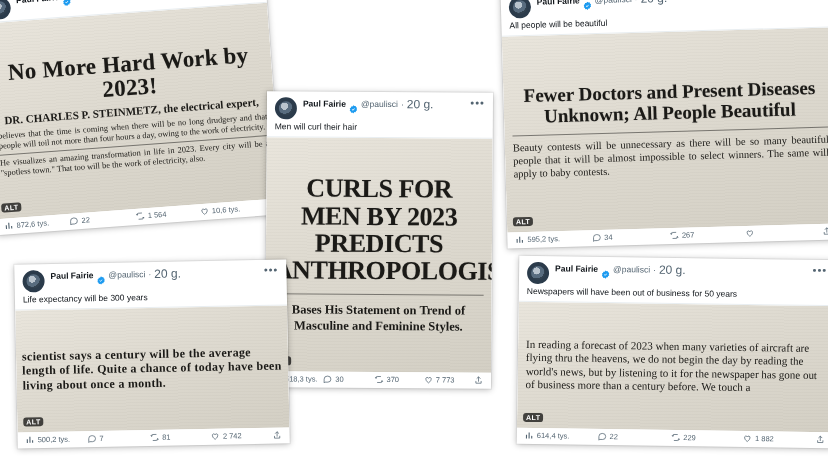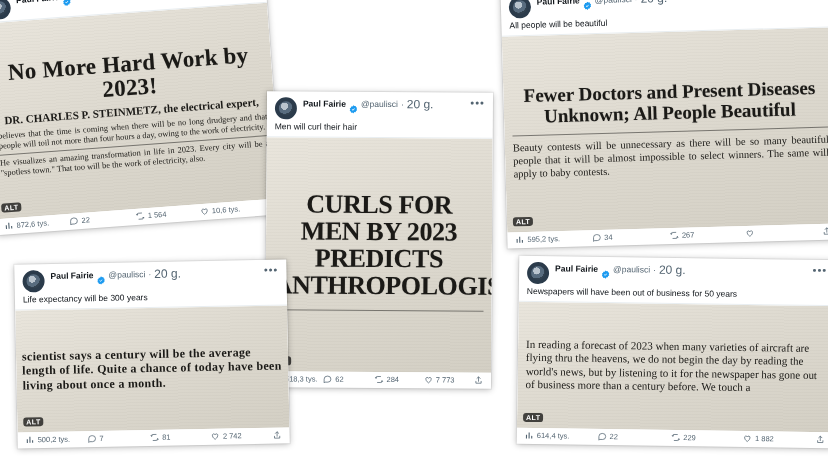--- a/index.html
+++ b/index.html
@@ -221,42 +221,43 @@
         </div>
       </div>
       <div class="more">•••</div>
     </div>
     <div class="tweet-text">Men will curl their hair</div>
 
     <div class="media">
       <div class="clip">
         <div class="hl">CURLS FOR MEN BY 2023 PREDICTS ANTHROPOLOGIST</div>
         <div class="rule" style="margin:10px 0 8px 0;"></div>
+        <div class="body">Bases His Statement on Trend of Masculine and Feminine Styles.</div>
       </div>
       <div class="alt-badge">ALT</div>
     </div>
 
     <div class="actions">
       <div class="act">
         <svg width="9" height="9" viewBox="0 0 24 24">
             <path fill="#536471" d="M3 20h3V10H3v10zm7 0h3V4h-3v16zm7 0h3v-7h-3v7z"></path>
           </svg>
         <span>518,3 tys.</span>
       </div>
       <div class="act">
         <svg width="9" height="9" viewBox="0 0 24 24">
             <path fill="none" stroke="#536471" stroke-width="2" d="M21 12a8 8 0 0 1-8 8H5l-2 2v-10a8 8 0 0 1 8-8h2a8 8 0 0 1 8 8z"></path>
           </svg>
-        <span>62</span>
+        <span>30</span>
       </div>
       <div class="act">
         <svg width="10" height="9" viewBox="0 0 24 24">
             <path fill="none" stroke="#536471" stroke-width="2" d="M4 9V7a3 3 0 0 1 3-3h10M4 9l-2-3M4 9l2-3M20 15v2a3 3 0 0 1-3 3H7m13-5l2 3m-2-3l-2 3"></path>
           </svg>
-        <span>284</span>
+        <span>370</span>
       </div>
       <div class="act">
         <svg width="9" height="9" viewBox="0 0 24 24">
             <path fill="none" stroke="#536471" stroke-width="2" d="M12 20s-7-4.5-7-9.5A3.5 3.5 0 0 1 12 8a3.5 3.5 0 0 1 7 2.5C19 15.5 12 20 12 20z"></path>
           </svg>
         <span>7 773</span>
       </div>
       <div class="act">
         <svg width="9" height="9" viewBox="0 0 24 24">
             <path fill="none" stroke="#536471" stroke-width="2" d="M12 3v13M12 3L7 8M12 3l5 5M5 14v6h14v-6"></path>

